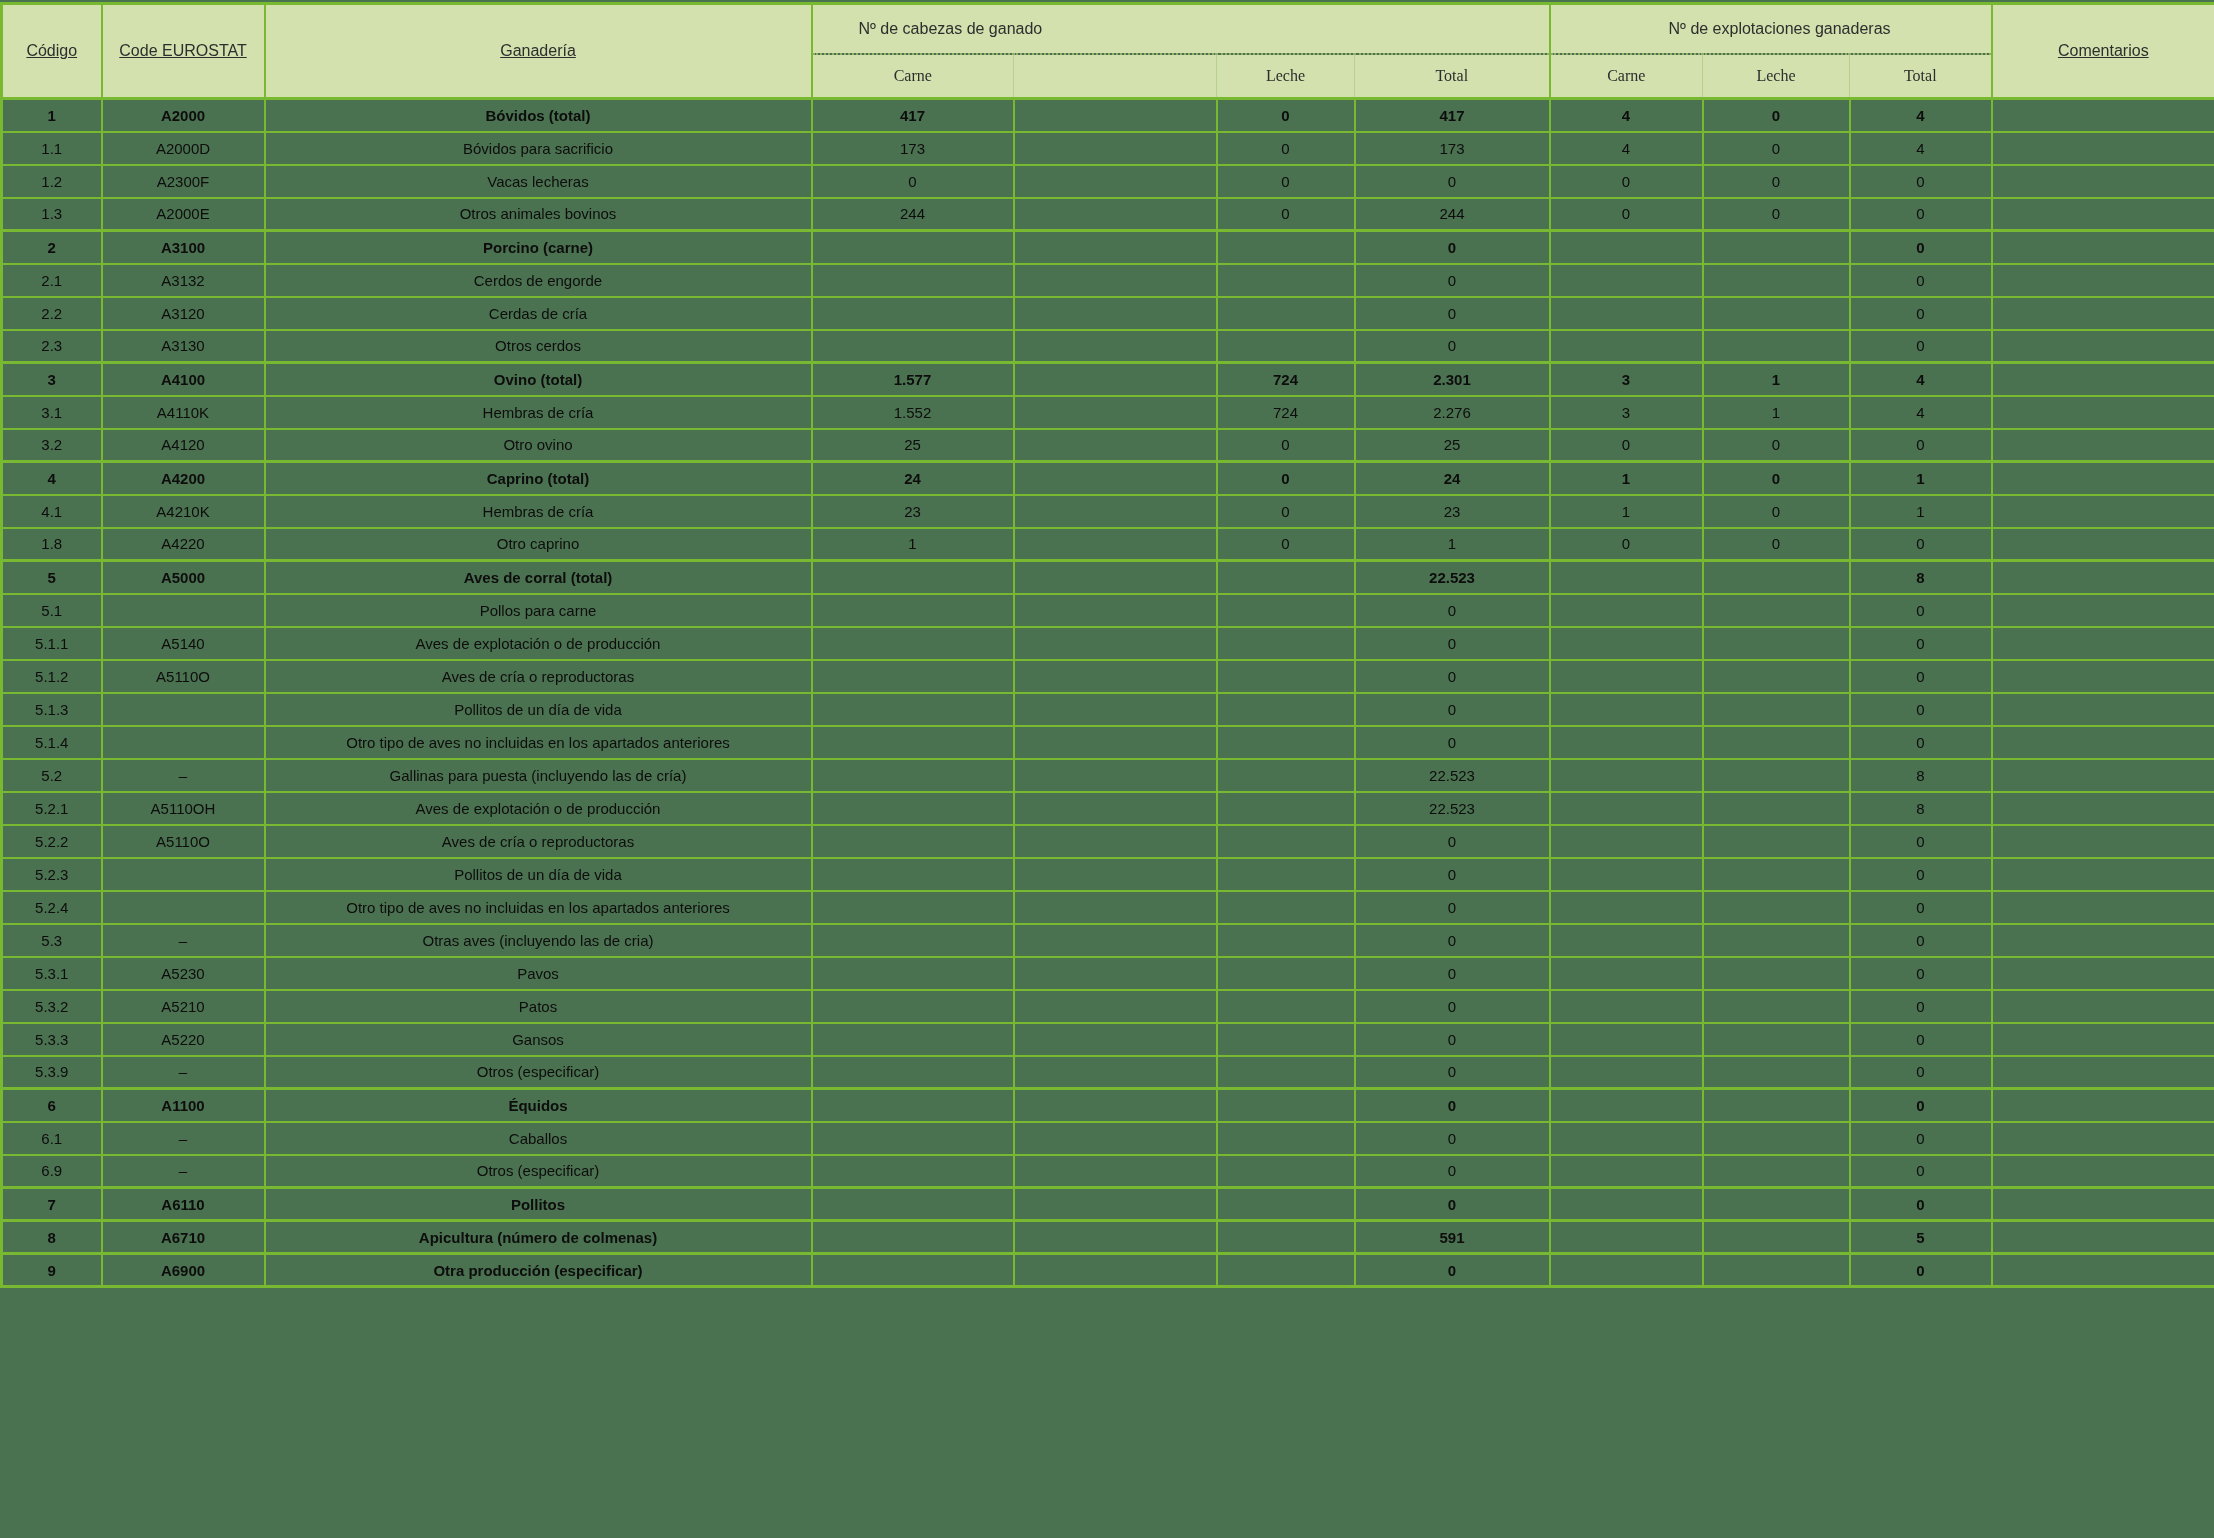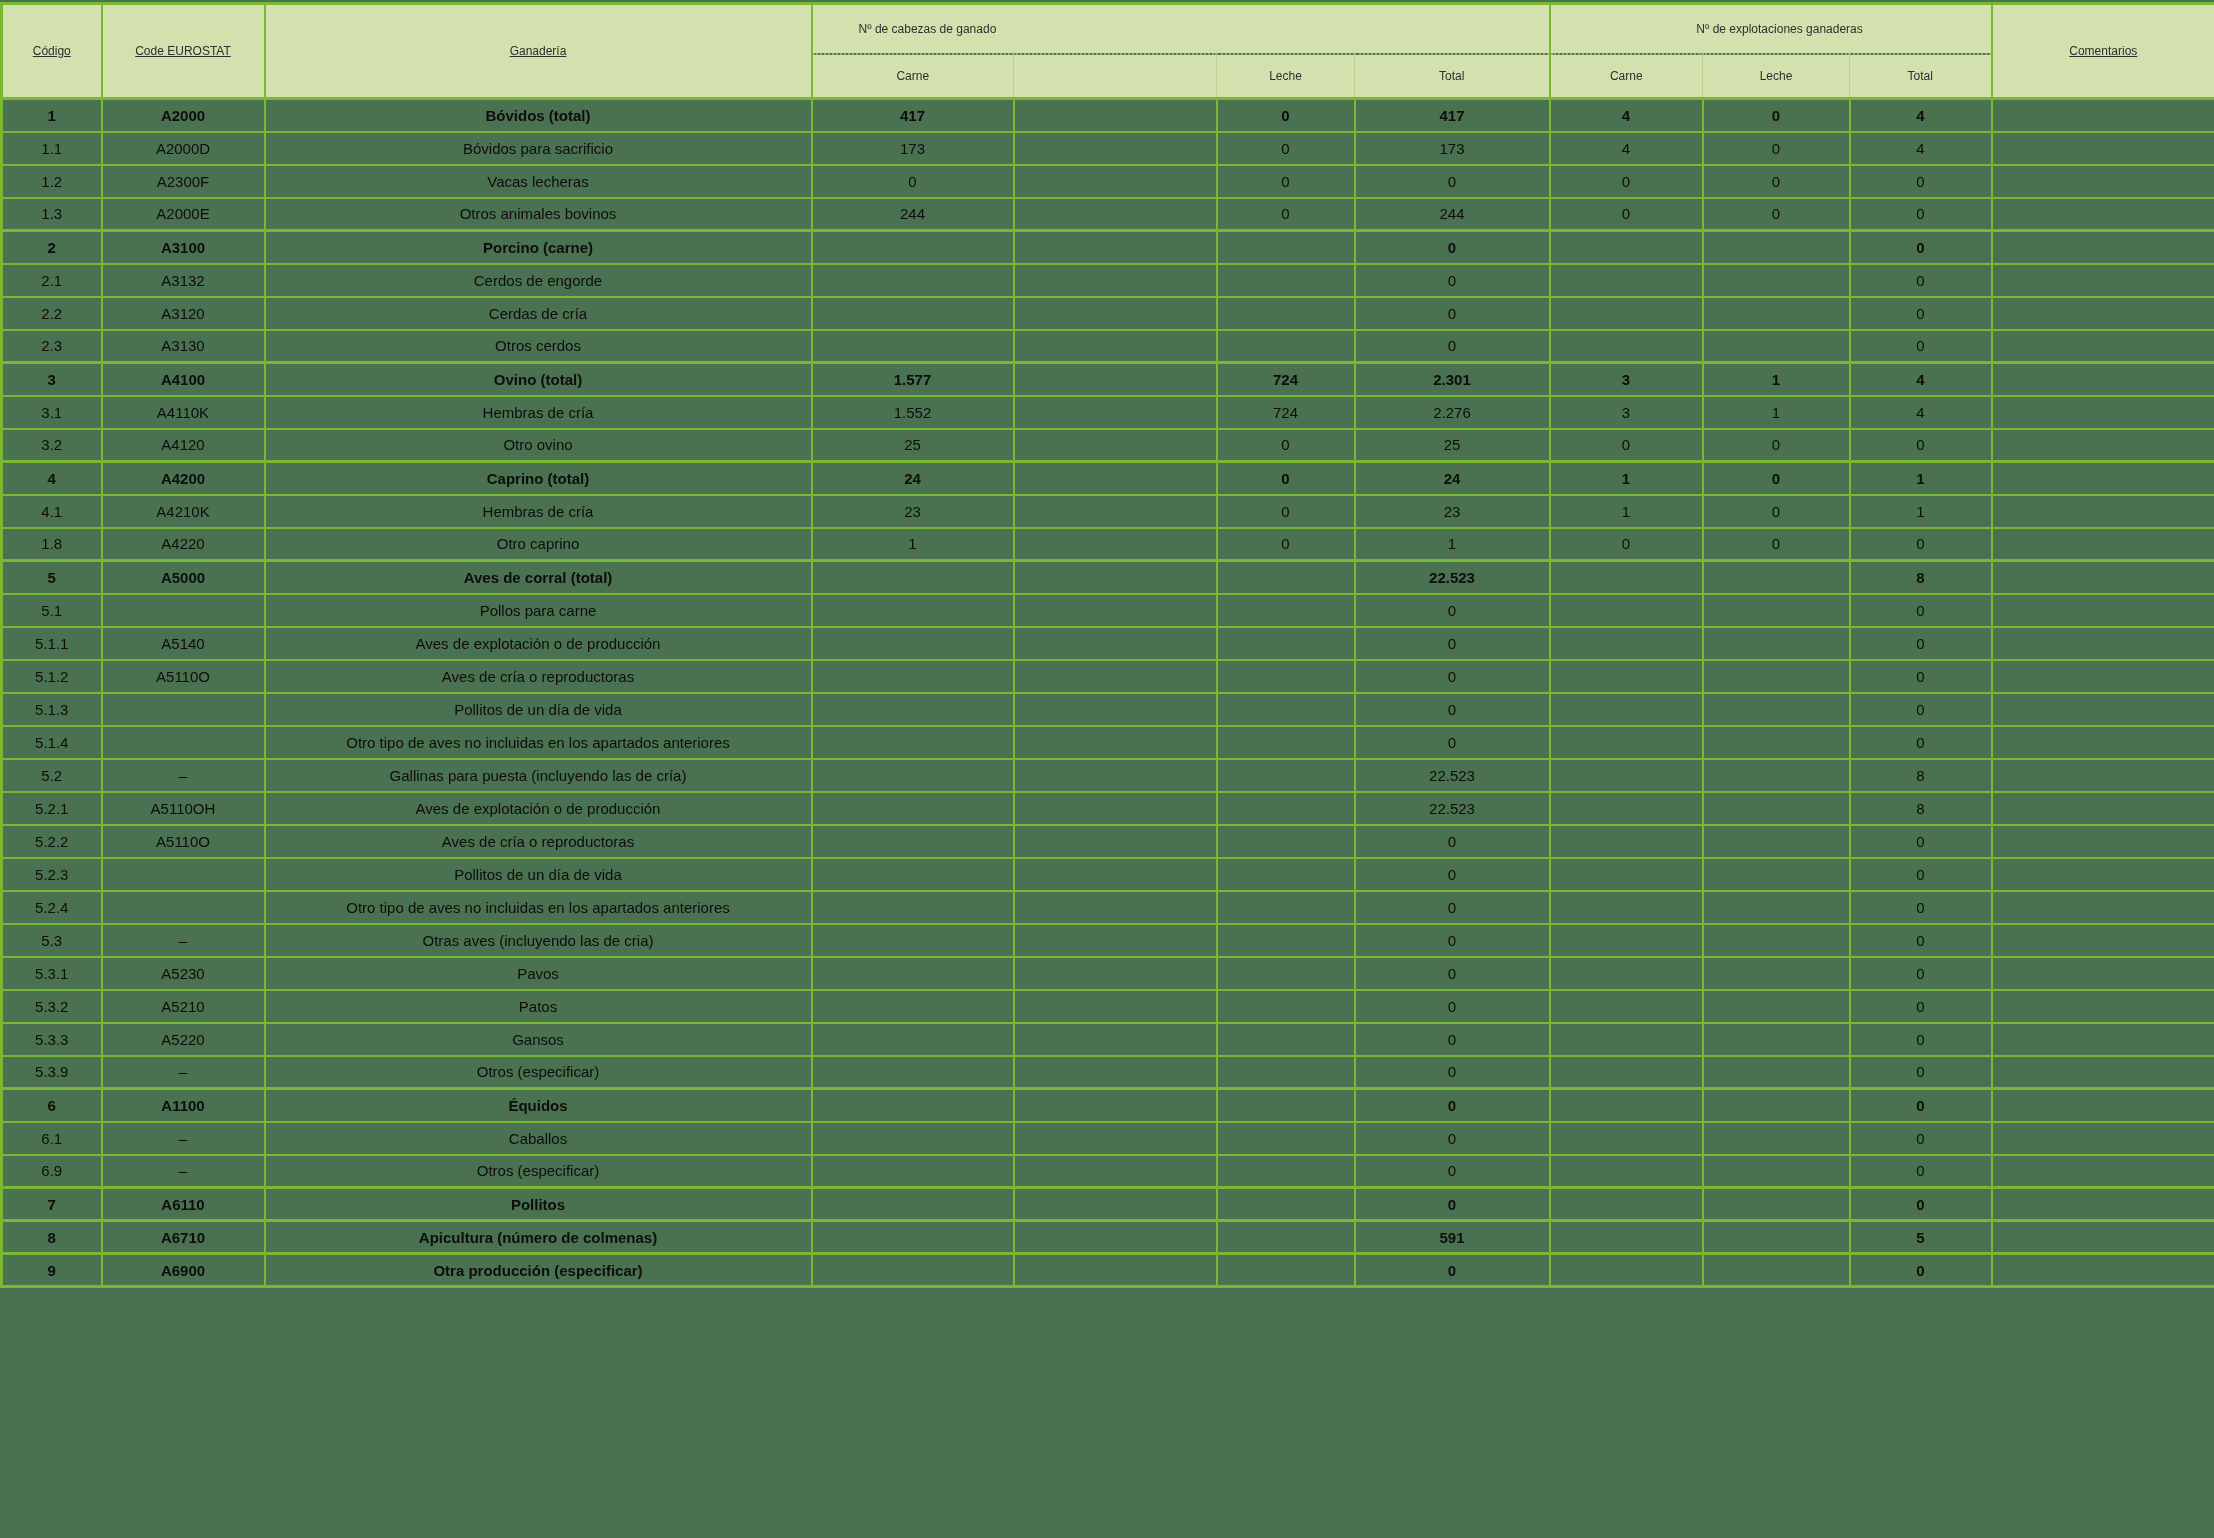--- a/index.html
+++ b/index.html
@@ -29,25 +29,25 @@
     overflow:hidden;
     white-space:nowrap;
     text-align:center;
     vertical-align:middle;
     padding:0 6px;
   }
   thead th{
     background:var(--hdr-bg);
     color:var(--hdr-text);
     font-weight:normal;
-    font-size:12px;
+    font-size:16px;
     border:2px solid var(--grid);
   }
   thead tr.group-row th{height:50px;}
-  thead tr.sub-row th{height:45px;}
+  thead tr.sub-row th{height:45px;font-family:Liberation Serif, serif;}
   thead th.group{border-bottom:2px dotted #94ad68;padding-left:24px;}
   thead th.group-left{text-align:left;padding-left:46px;}
   thead tr.sub-row th.sub{
     border-left:1px solid var(--pale);
     border-right:1px solid var(--pale);
     border-top:2px dotted #94ad68;
     border-bottom:3px solid var(--grid);
   }
   thead tr.sub-row th.gb{border-left:2px solid var(--grid);}
   thead th.rs{border-bottom:3px solid var(--grid);text-decoration:underline;}

